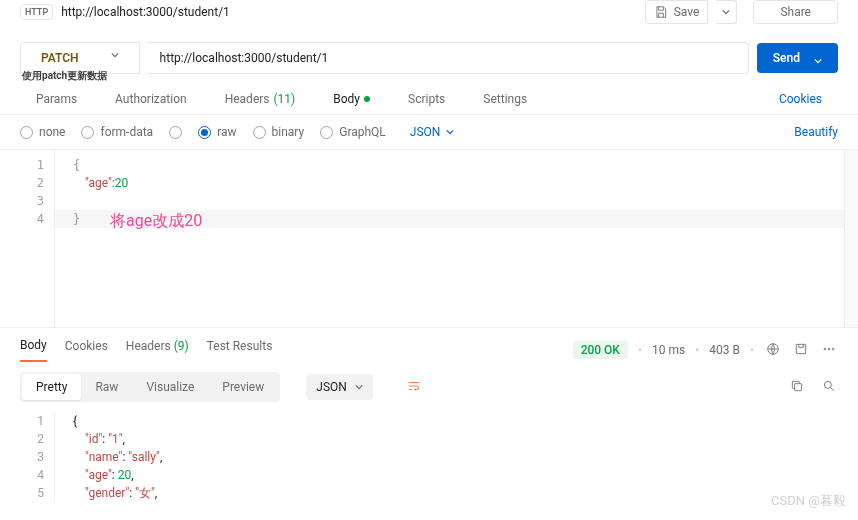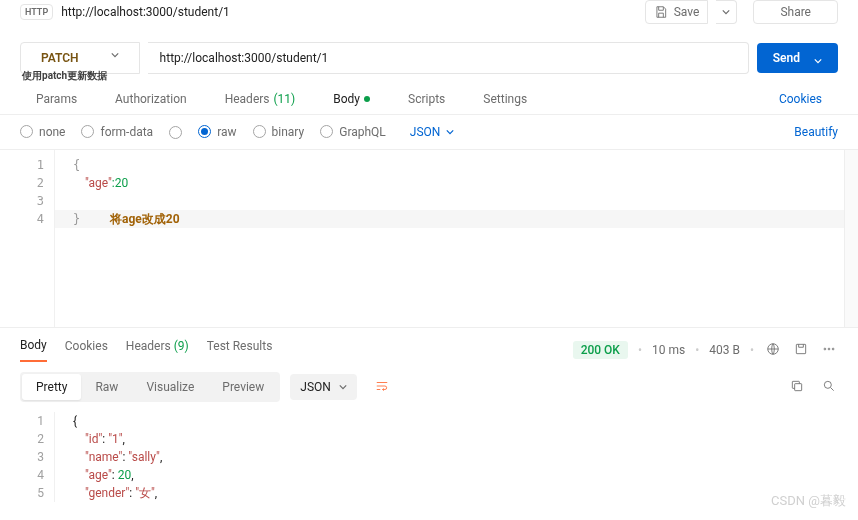--- a/index.html
+++ b/index.html
@@ -18,46 +18,46 @@
 .url-input{flex:1;border:1px solid #e5e5e5;border-left:none;border-radius:0 4px 4px 0;padding:8px 12px;font-size:12px;color:#212121;background:#fff}
 .send-btn{display:flex;align-items:flex-end;background:#0265d2;color:#fff;border-radius:4px;padding:8px 16px;gap:14px;font-weight:600;cursor:pointer}
 .ann1{position:absolute;left:22px;top:37px;color:#404040;font-size:10px;font-weight:700;pointer-events:none}
 .tabs{padding:0 36px;gap:38px;border-bottom:1px solid #eee}
 .tab{padding:8px 0;color:#6d6d6d;cursor:pointer;display:flex;align-items:center;gap:4px}
 .tab.active{color:#212121}
 .tab .count{color:#0b9e4a}
 .tab .dot{width:6px;height:6px;border-radius:50%;background:#0b9e4a}
 .cookies-link{margin-left:auto;color:#0265d2;cursor:pointer}
 .body-type-row{padding:10px 20px;gap:16px;border-bottom:1px solid #eee}
-.radio{display:flex;align-items:flex-start;gap:6px;color:#6d6d6d;cursor:pointer}
+.radio{display:flex;align-items:flex-end;gap:6px;color:#6d6d6d;cursor:pointer}
 .radio-circ{width:13px;height:13px;border:1.5px solid #a5a5a5;border-radius:50%;display:flex;align-items:center;justify-content:center}
 .radio.sel .radio-circ{border-color:#0265d2}
 .radio.sel .radio-circ::after{content:"";width:7px;height:7px;background:#0265d2;border-radius:50%}
 .json-drop{display:flex;align-items:center;gap:6px;color:#0265d2;cursor:pointer;margin-left:8px}
 .beautify{margin-left:auto;color:#0265d2;cursor:pointer}
 .editor{position:relative;height:178px;border-bottom:1px solid #eee;overflow:hidden}
 .gutter{position:absolute;left:0;top:0;bottom:0;width:55px;background:#fff;text-align:right;padding:6px 10px 0 0;border-right:1px solid #f0f0f0}
 .gutter div{color:#a0a0a0;font-family:Consolas,Monaco,monospace;font-size:12px;line-height:18px}
 .code-area{position:absolute;left:55px;right:14px;top:0;bottom:0;padding:6px 0 0 18px;font-family:Consolas,Monaco,monospace;font-size:12px;line-height:18px}
 .code-line{white-space:pre}
 .cur-line{background:#f6f6f6;position:absolute;left:55px;right:14px;height:18px;top:60px}
 .k{color:#b94a48}.v{color:#0b9e4a}.p{color:#212121}
 .brace{font-family:Consolas,Monaco,monospace;color:#999}
-.ann2{position:absolute;left:110px;top:61px;color:#a16207;font-size:12px;font-weight:700;pointer-events:none}
+.ann2{position:absolute;left:110px;top:61px;color:#ec4899;font-size:16px;font-weight:400;pointer-events:none}
 .scroll-marker{position:absolute;right:0;top:0;bottom:0;width:14px;background:#fafafa;border-left:1px solid #eee}
 .resp-tabs{padding:10px 20px 0;gap:18px}
 .resp-tab{color:#6d6d6d;padding:0 0 8px;cursor:pointer}
 .resp-tab.active{color:#212121;border-bottom:2px solid #ff6c37}
 .resp-tab .count{color:#0b9e4a}
 .resp-meta{margin-left:auto;display:flex;align-items:center;gap:10px;color:#6d6d6d}
 .status-pill{background:#e9f7ef;color:#0b9e4a;padding:2px 8px;border-radius:3px;font-weight:500}
 .meta-dot{color:#ccc}
 .icon-sm{width:14px;height:14px;stroke:#6d6d6d;fill:none;stroke-width:1.5}
 .icon-btn{cursor:pointer;color:#6d6d6d;padding:2px}
-.format-row{padding:10px 20px;gap:0;align-items:center}
+.format-row{padding:10px 20px;gap:16px;align-items:center}
 .seg-group{display:flex;background:#f2f2f2;border-radius:4px;padding:2px}
 .seg{padding:6px 14px;color:#6d6d6d;cursor:pointer;border-radius:3px}
 .seg.active{background:#fff;color:#212121;box-shadow:0 1px 2px rgba(0,0,0,.08)}
 .resp-json-drop{margin-left:10px;display:flex;align-items:center;gap:8px;background:#f2f2f2;padding:6px 10px;border-radius:4px;cursor:pointer;color:#212121}
 .wrap-btn{margin-left:10px;padding:6px 8px;cursor:pointer}
 .wrap-btn svg{stroke:#ff6c37}
 .format-icons{margin-left:auto;display:flex;gap:14px}
 .resp-editor{position:relative;font-family:Consolas,Monaco,monospace;font-size:12px;line-height:18px}
 .resp-gutter{position:absolute;left:0;width:55px;text-align:right;padding-right:10px;color:#a0a0a0;border-right:1px solid #f0f0f0}
 .resp-gutter div{line-height:18px}

